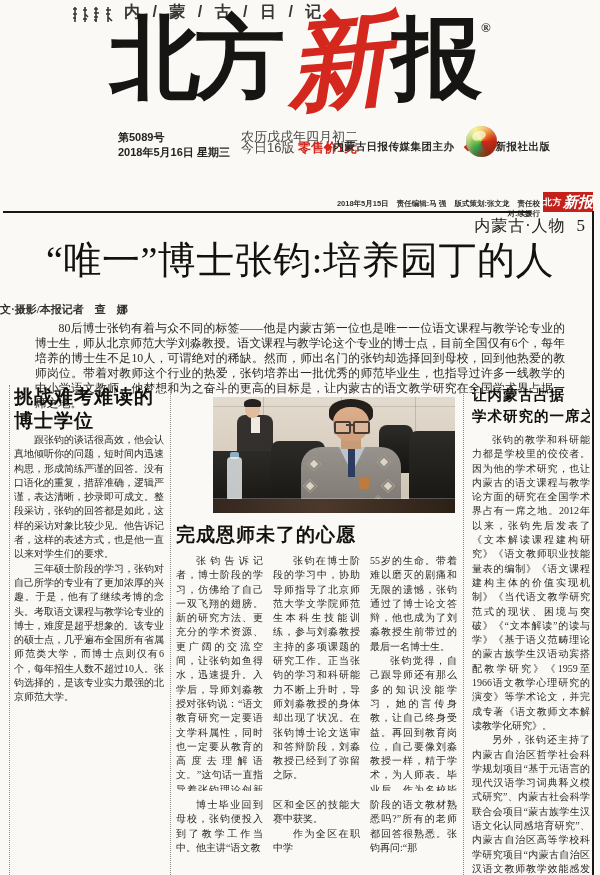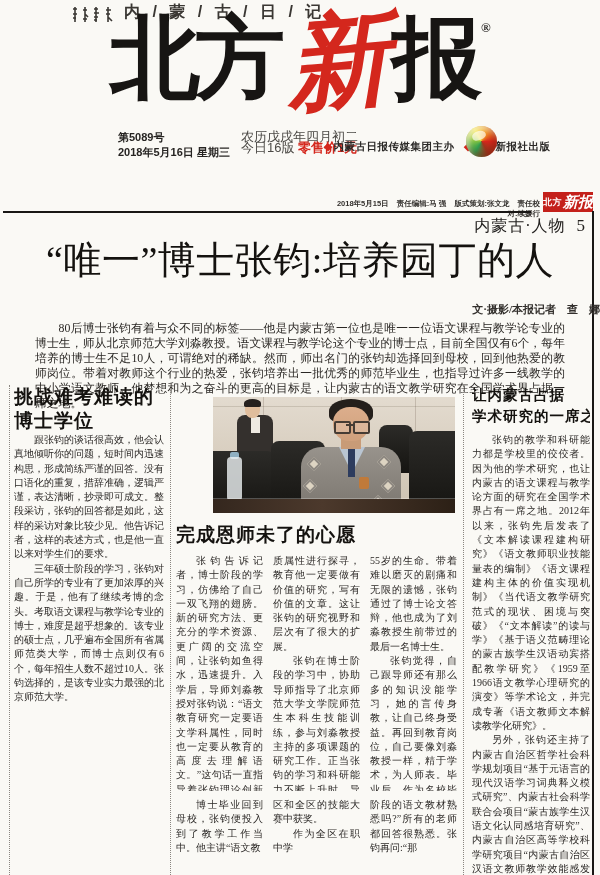--- a/index.html
+++ b/index.html
@@ -42,21 +42,21 @@
   .cl-black{font-size:9px;font-weight:900;letter-spacing:0.5px;}
   .cl-script{font-family:"Liberation Serif",serif;font-style:italic;font-weight:bold;font-size:15px;}
   .rule-h{left:3px;top:211px;width:528px;height:2px;background:#191715;}
   .rule-v{left:592px;top:211px;width:2px;height:664px;background:#191715;}
   .section-label{left:420px;top:216px;width:166px;text-align:right;font-size:16px;
     font-weight:normal;color:#23211f;letter-spacing:1px;}
   .pg-num{font-size:17px;margin-left:6px;}
   
   .headline{left:0;top:239px;width:600px;text-align:center;font-size:38px;
     font-weight:400;letter-spacing:0.5px;color:#14120f;line-height:1.15;}
-  .byline{left:0;top:302px;width:600px;text-align:right;font-size:11px;
+  .byline{left:0;top:302px;width:600px;text-align:left;font-size:11px;
     font-weight:bold;color:#33302d;}
   .lead{left:35px;top:321px;width:530px;font-size:11.8px;line-height:14.9px;
     text-align:justify;text-indent:2em;color:#2a2724;}
   
   .body-wrap{left:0;top:385px;width:600px;height:490px;overflow:hidden;}
   .divider{position:absolute;top:0;bottom:0;width:0;border-left:1px dotted #8a8680;}
   .d1{left:9px;} .d2{left:170px;} .d3{left:463px;}
   .sec-h{font-weight:900;font-size:19px;line-height:24px;color:#14120f;letter-spacing:1px;}
   .col{position:absolute;top:0;overflow:hidden;}
   .col p{margin:0;font-size:10px;line-height:14.3px;text-align:justify;
@@ -230,21 +230,20 @@
         <div class="table"></div>
       </div>
 
       <div class="sec-h mid-h1">完成恩师未了的心愿</div>
       <div class="mid-cols c1">
         <div class="mc">
           <p>张钧告诉记者，博士阶段的学习，仿佛给了自己一双飞翔的翅膀。新的研究方法、更充分的学术资源、更广阔的交流空间，让张钧如鱼得水，迅速提升。入学后，导师刘淼教授对张钧说：“语文教育研究一定要语文学科属性，同时也一定要从教育的高度去理解语文。”这句话一直指导着张钧理论创新的方向。</p>
 
         </div>
         <div class="mc">
-          <p class="noindent">质属性进行探寻，教育他一定要做有价值的研究，写有价值的文章。这让张钧的研究视野和层次有了很大的扩展。</p>
           <p>张钧在博士阶段的学习中，协助导师指导了北京师范大学文学院师范生本科生技能训练，参与刘淼教授主持的多项课题的研究工作。正当张钧的学习和科研能力不断上升时，导师刘淼教授的身体却出现了状况。在张钧博士论文送审和答辩阶段，刘淼教授已经到了弥留之际。</p>
 
         </div>
         <div class="mc">
           <p class="noindent">55岁的生命。带着难以磨灭的剧痛和无限的遗憾，张钧通过了博士论文答辩，他也成为了刘淼教授生前带过的最后一名博士生。</p>
           <p>张钧觉得，自己跟导师还有那么多的知识没能学习，她的言传身教，让自己终身受益。再回到教育岗位，自己要像刘淼教授一样，精于学术，为人师表。毕业后，作为名校毕业的稀缺人才，张钧有很多选择。不少知名院校都向张钧抛出了橄榄枝。但张钧却没有丝毫犹豫，毅然选择了回母校内蒙古师范大学。他因此也成为内蒙古高校中第一位也是目前唯一一位语文课程与教学论专业的博士。</p>
         </div>
       </div>
 
       <div class="mid-cols c2">

